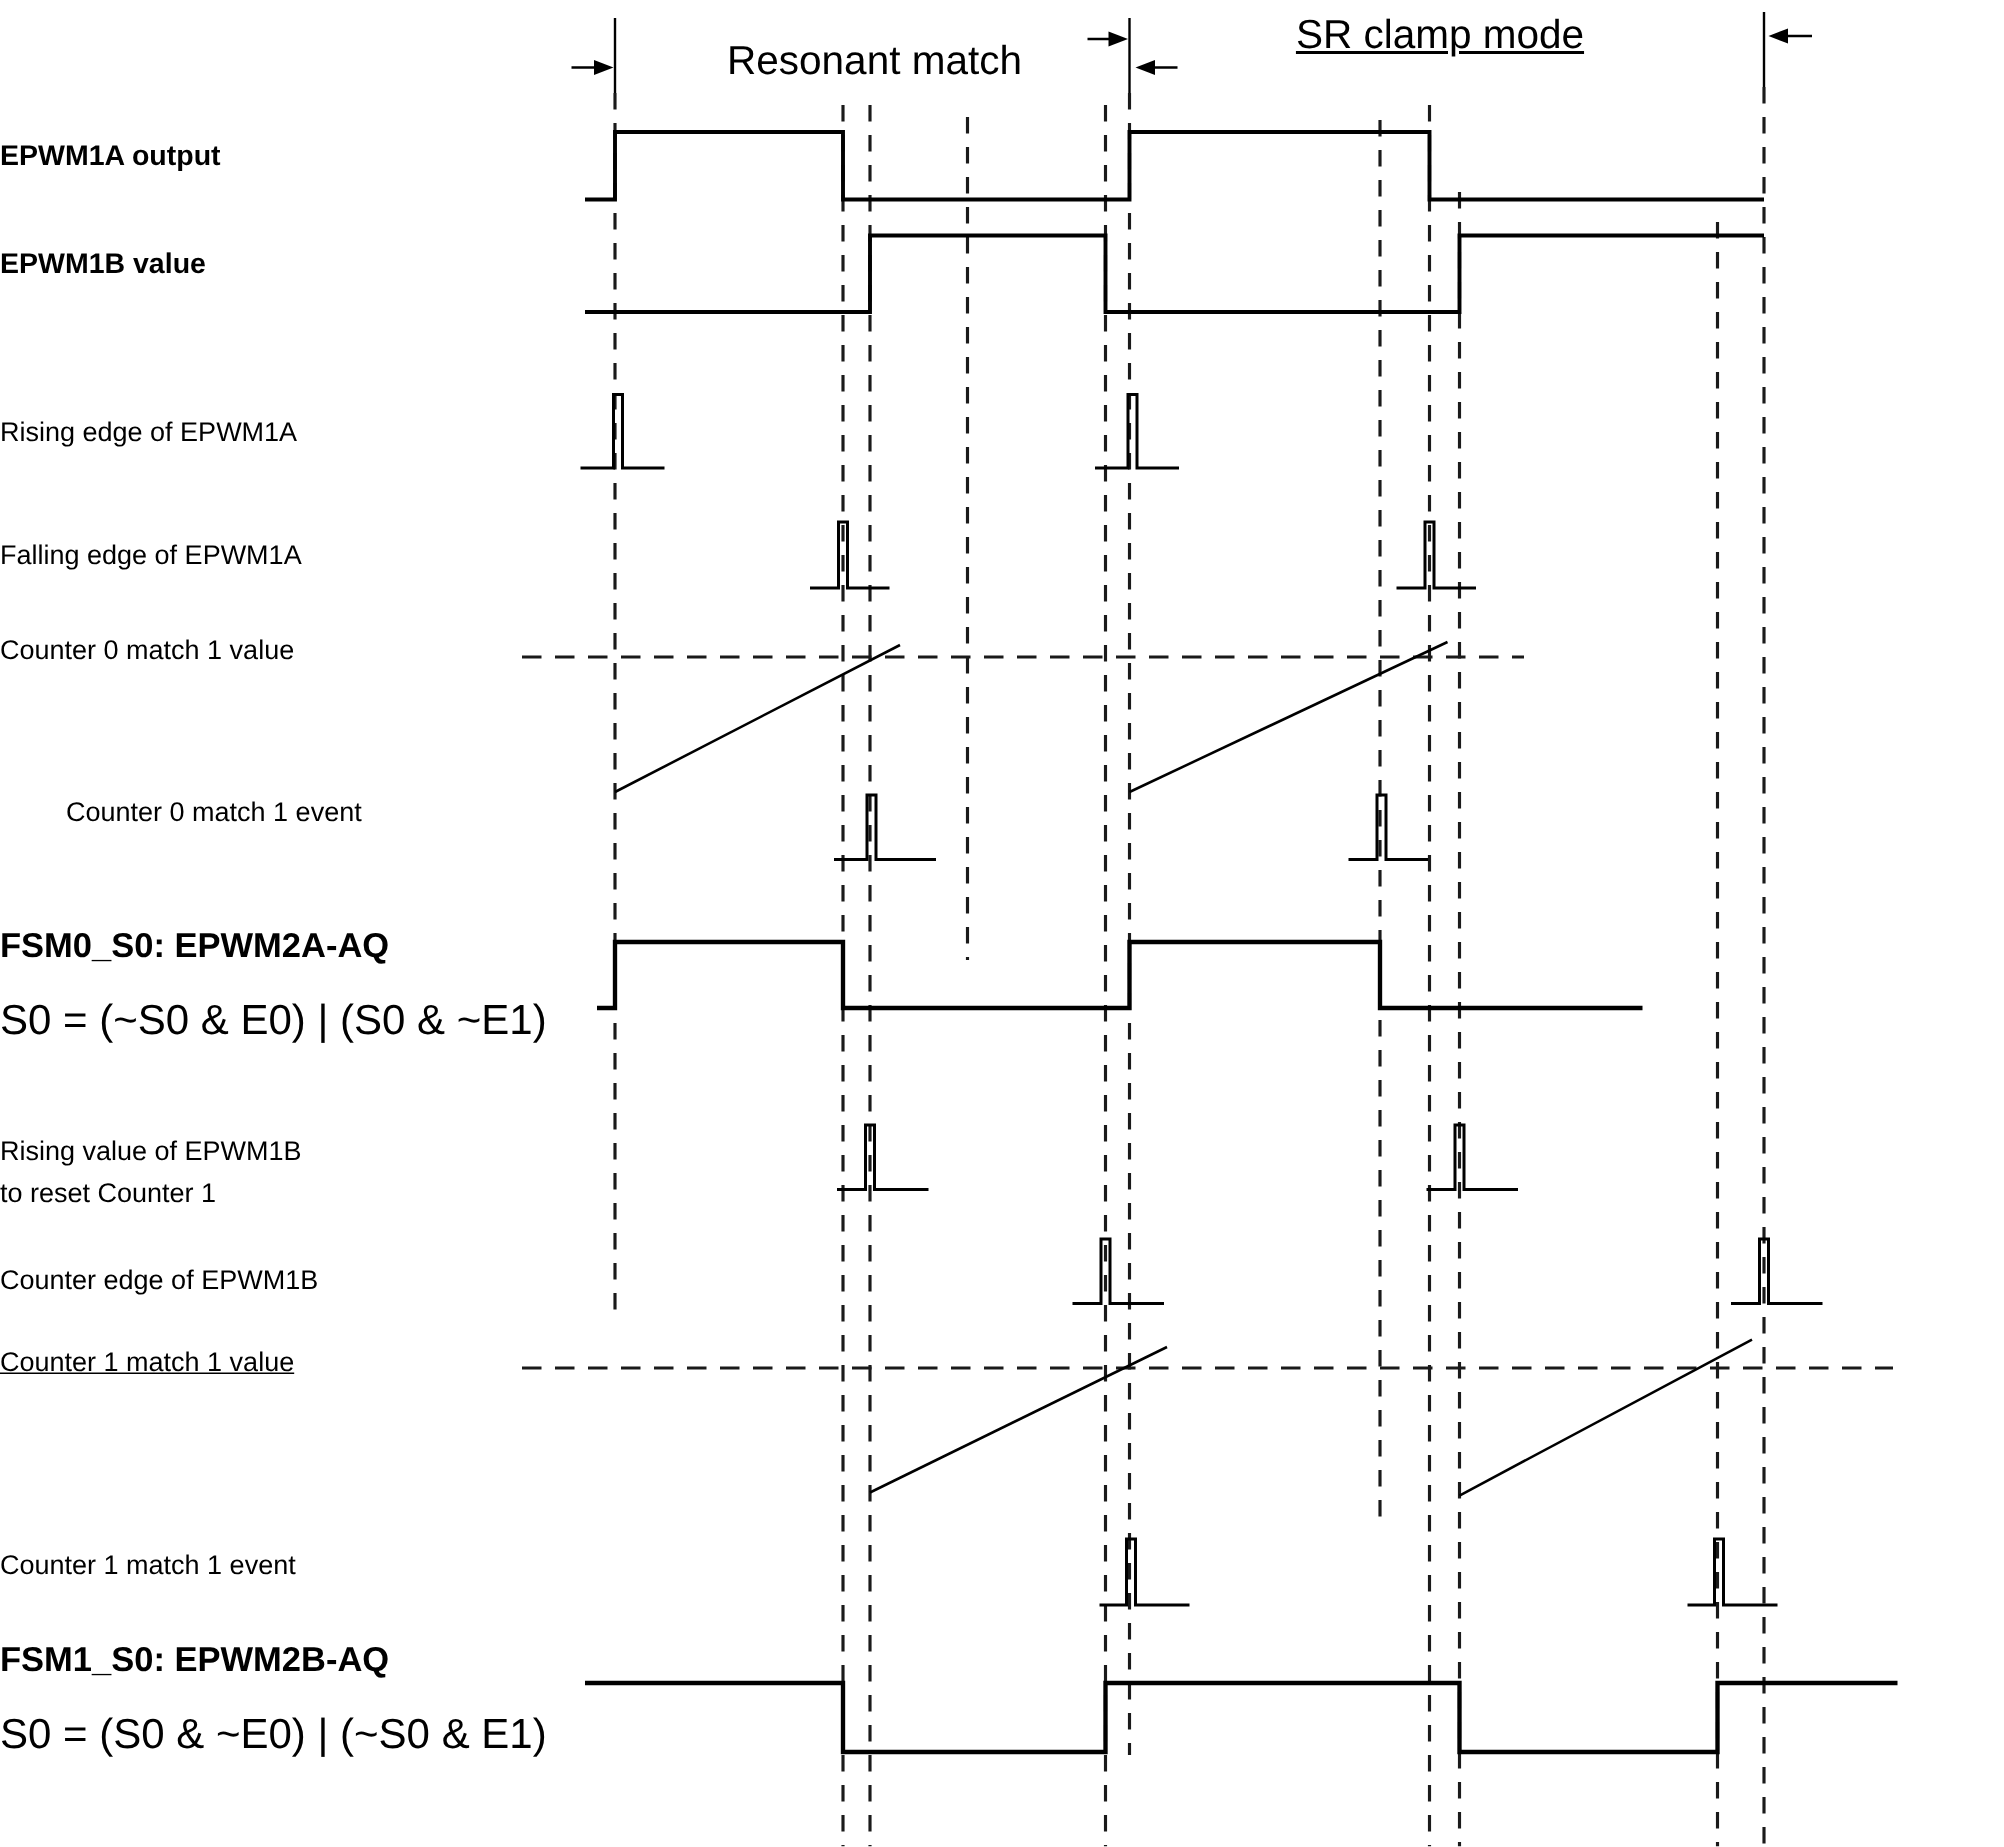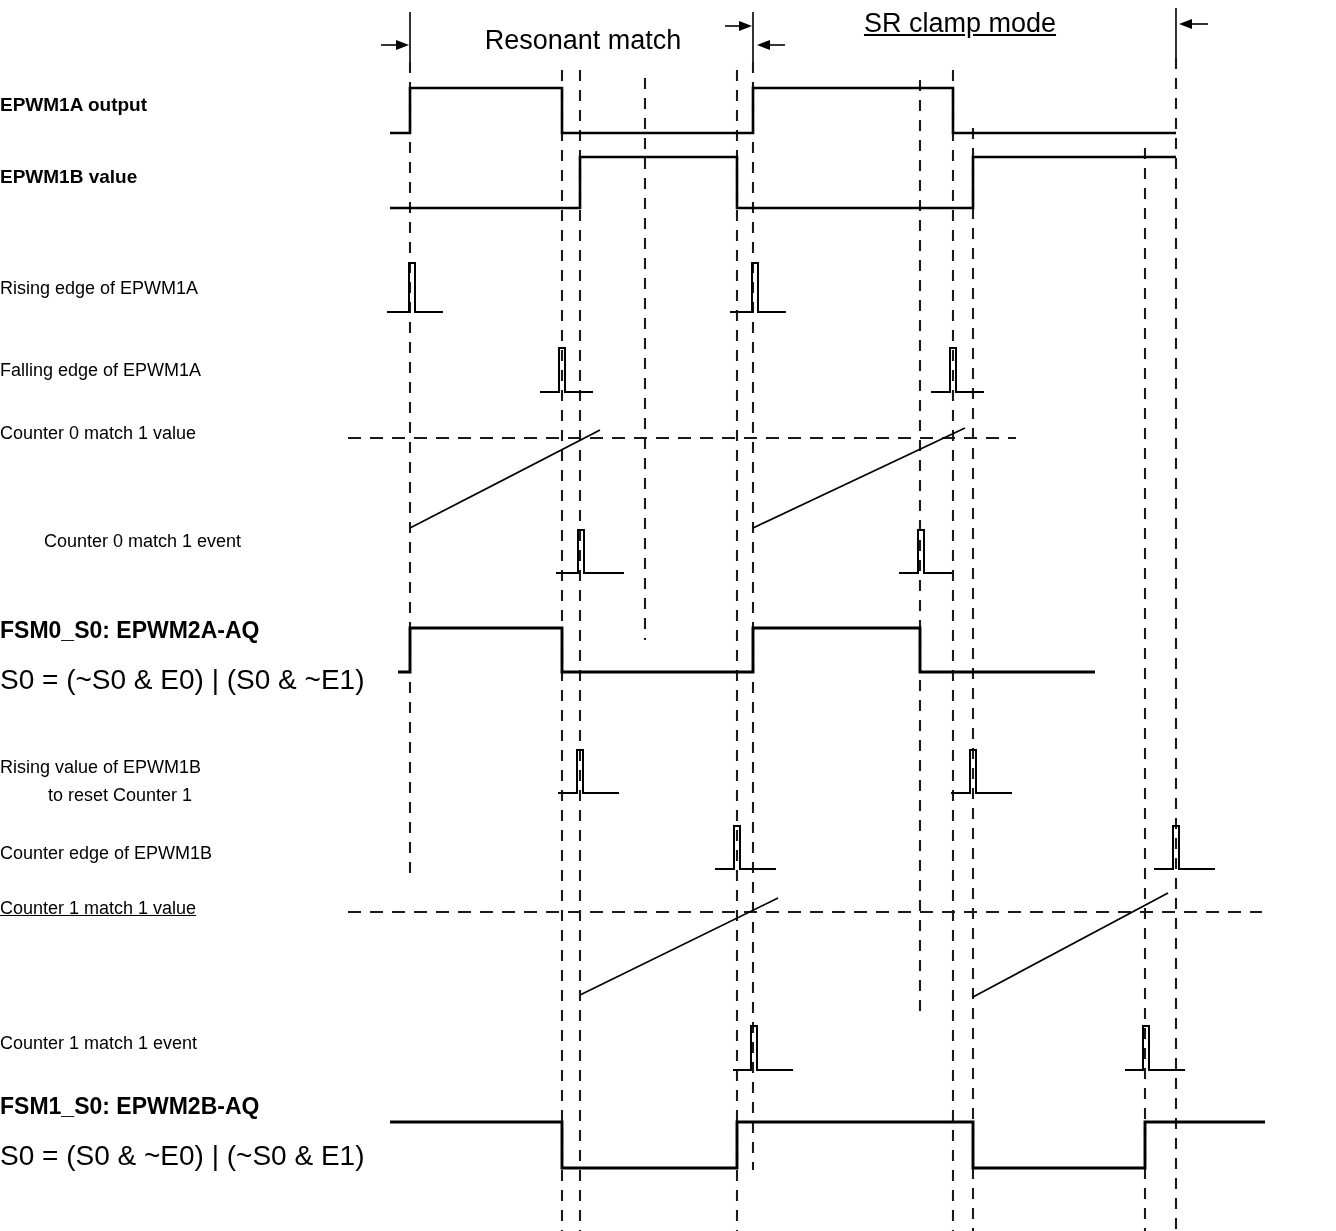--- a/index.html
+++ b/index.html
@@ -130,21 +130,21 @@
   <div class="lbl sig-reg lbl-right" style="left:0px;top:360px;width:309px;">Falling edge of EPWM1A</div>
 
   <div class="lbl sig-reg lbl-right" style="left:0px;top:423px;width:298px;">Counter 0 match 1 value</div>
 
   <div class="lbl sig-reg lbl-right" style="left:16px;top:531px;width:303px;margin-left:28px;">Counter 0  match 1 event</div>
 
   <div class="lbl fsm-title lbl-right" style="left:0px;top:617px;width:340px;">FSM0_S0: EPWM2A-AQ</div>
   <div class="lbl fsm-eq lbl-right" style="left:0px;top:664px;width:340px;">S0 = (~S0 &amp; E0) | (S0 &amp; ~E1)</div>
 
   <div class="lbl sig-reg lbl-right" style="left:0px;top:757px;width:306px;">Rising value of EPWM1B</div>
-  <div class="lbl sig-reg lbl-right" style="left:0px;top:785px;width:306px;margin-left:48px;">to reset Counter 1</div>
+  <div class="lbl sig-reg lbl-right" style="left:0px;top:785px;width:306px;">to reset Counter 1</div>
 
   <div class="lbl sig-reg lbl-right" style="left:0px;top:843px;width:309px;">Counter edge of EPWM1B</div>
 
   <div class="lbl sig-reg lbl-right" style="left:0px;top:898px;width:298px;text-decoration:underline;">Counter 1 match 1 value</div>
 
   <div class="lbl sig-reg lbl-right" style="left:0px;top:1033px;width:303px;">Counter 1  match 1 event</div>
 
   <div class="lbl fsm-title lbl-right" style="left:0px;top:1093px;width:340px;">FSM1_S0: EPWM2B-AQ</div>
   <div class="lbl fsm-eq lbl-right" style="left:0px;top:1140px;width:340px;">S0 = (S0 &amp; ~E0) | (~S0 &amp; E1)</div>
 

